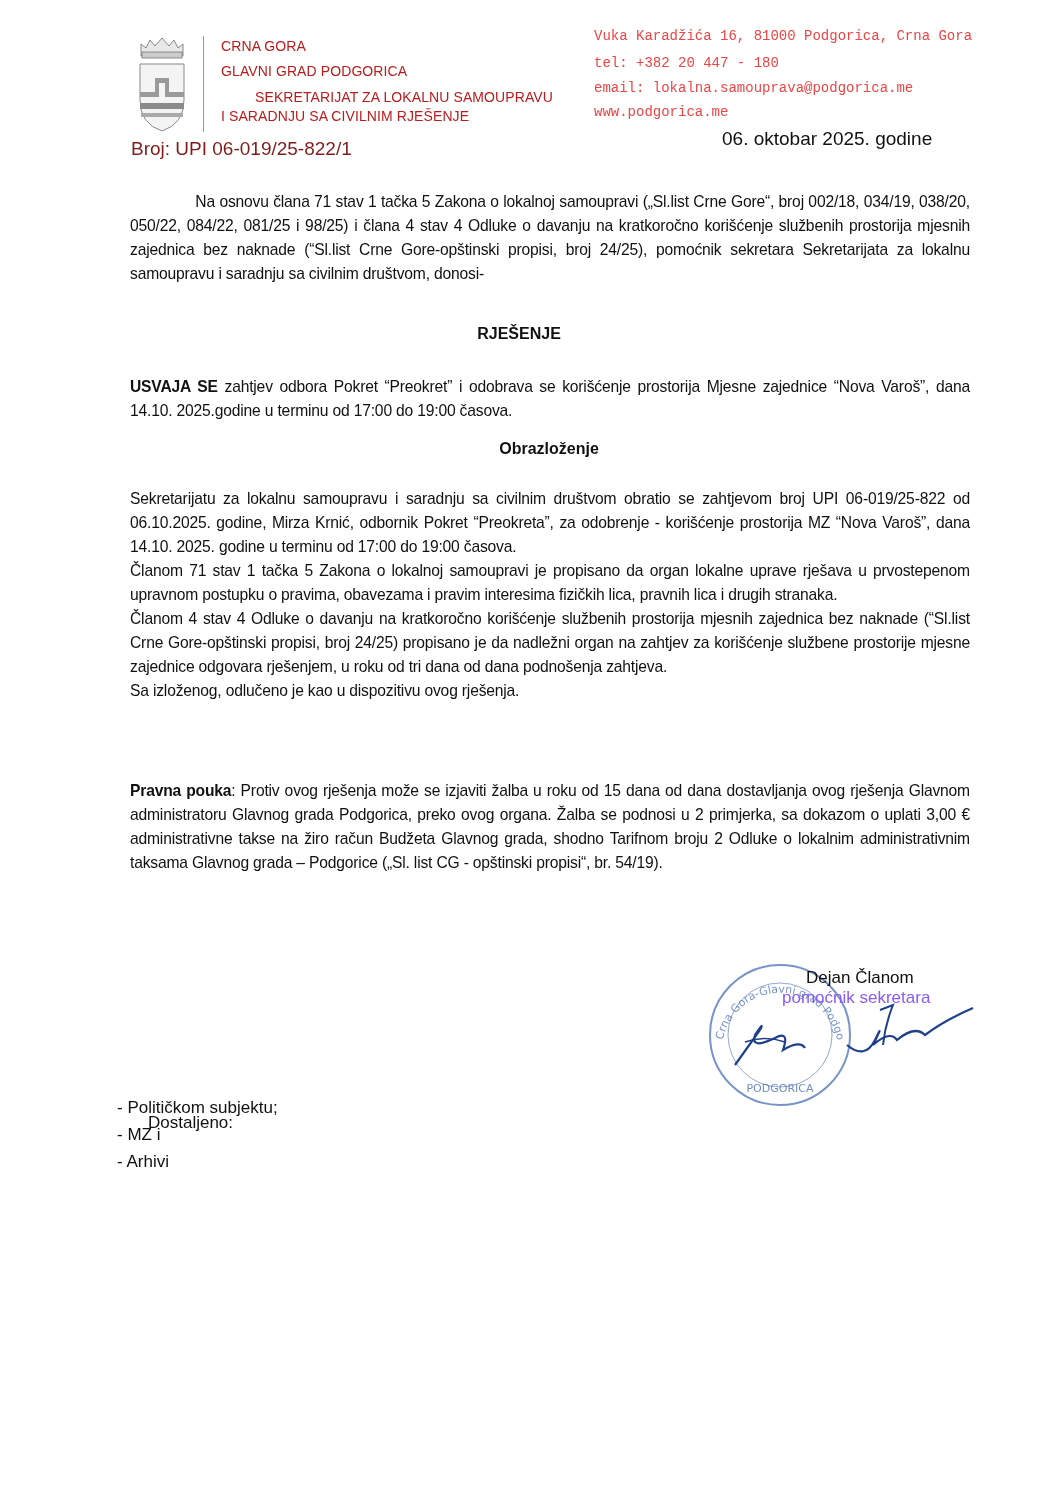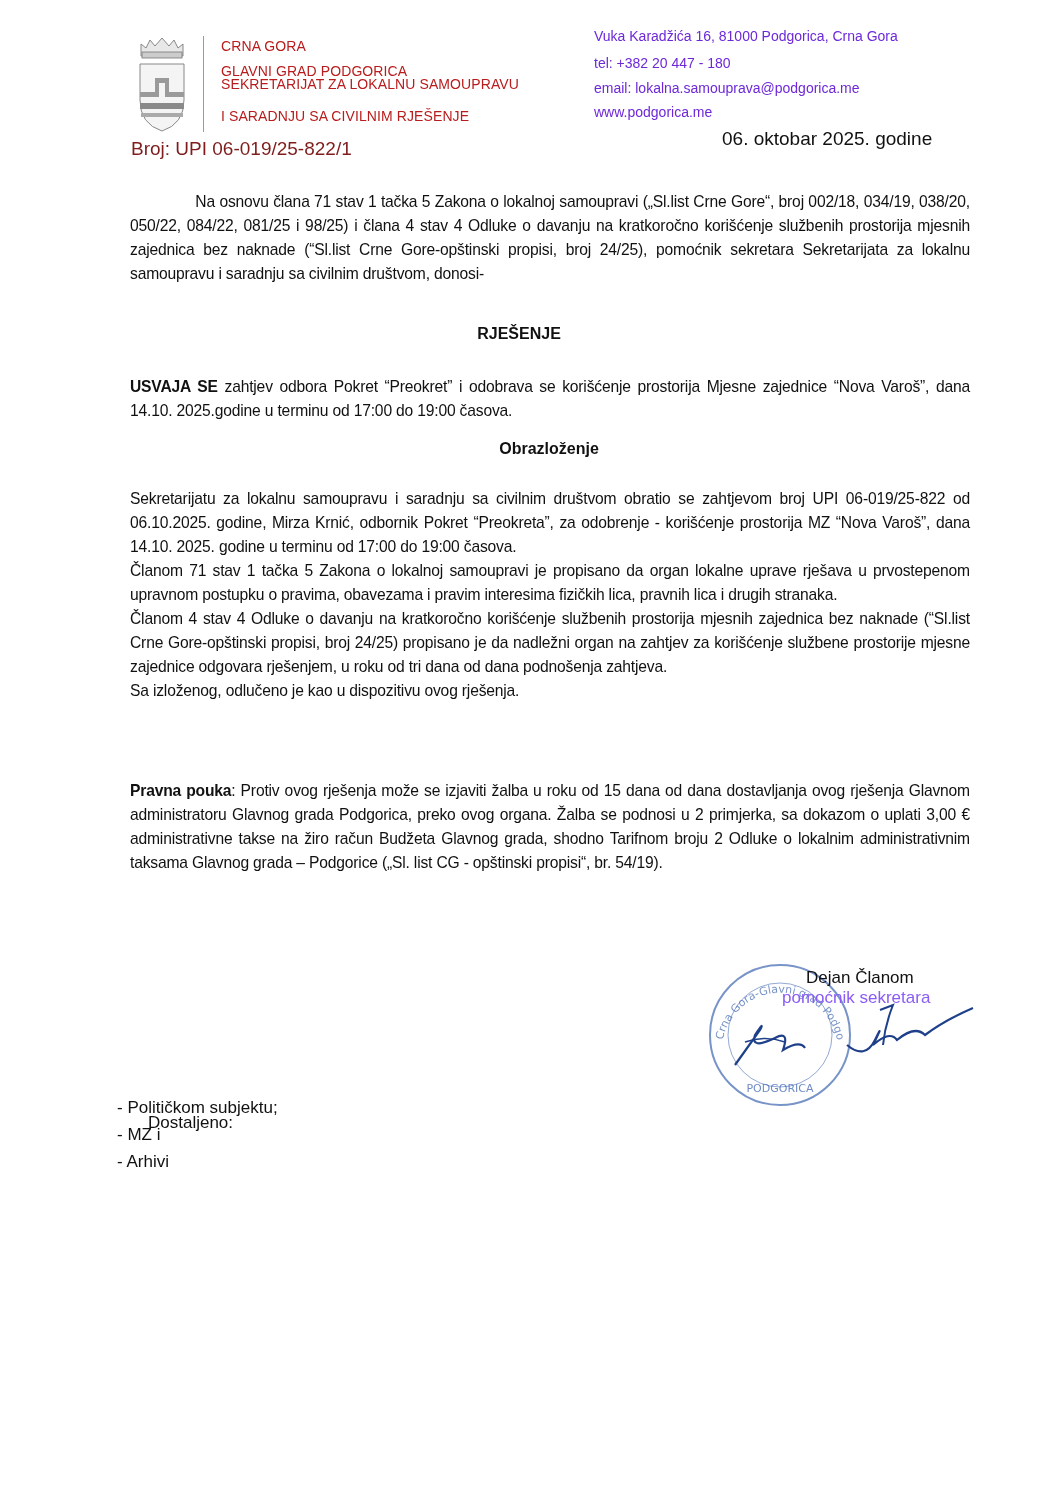--- a/index.html
+++ b/index.html
@@ -11,25 +11,25 @@
       overflow: hidden;
     }
     .abs { position: absolute; }
 
     
     .coat { left: 137px; top: 34px; width: 50px; height: 100px; }
     .vrule { left: 203px; top: 36px; width: 1px; height: 96px; background: #999; }
     .org { left: 221px; font-size: 14px; color: #b91c1c; letter-spacing: 0.1px; }
     .org1 { top: 38px; }
     .org2 { top: 63px; }
-    .org3 { top: 76px; }
+    .org3 { top: 89px; margin-left: 34px; }
     .org4 { top: 108px; }
     .broj { left: 131px; top: 138px; font-size: 19px; color: #7f1d1d; }
 
-    .contact { left: 594px; font-size: 14px; color: #6d28d9; }
+    .contact { left: 594px; font-size: 14px; color: #ef4444; font-family: Liberation Mono, monospace; }
     .c1 { top: 28px; }
     .c2 { top: 55px; }
     .c3 { top: 80px; }
     .c4 { top: 104px; }
     .date { left: 722px; top: 128px; font-size: 19px; color: #111; }
 
     
     .para {
       left: 130px; width: 840px;
       font-size: 17px; line-height: 24px;

